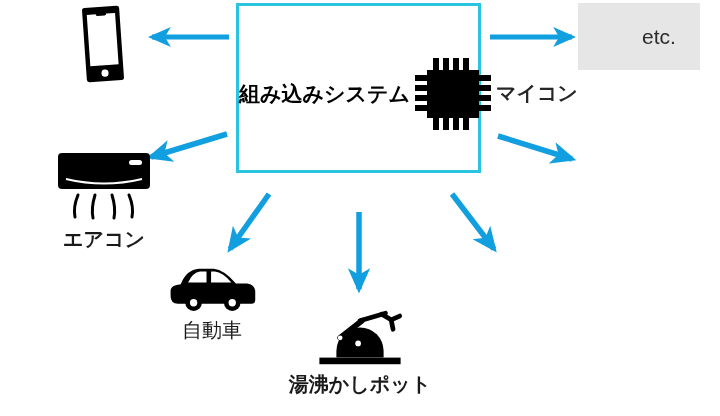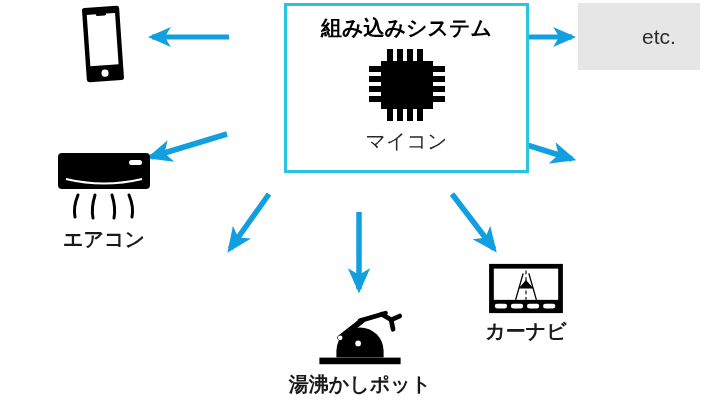--- a/index.html
+++ b/index.html
@@ -36,44 +36,42 @@
   .center-box {
     position: absolute;
     left: 236px;
     top: 3px;
     width: 245px;
     height: 170px;
     box-sizing: border-box;
     border: 3px solid #2bc4e0;
     background: #ffffff;
     display: flex;
-    flex-direction: column;
     align-items: center;
     justify-content: flex-start;
-    margin-left: 48px;
   }
   .center-title {
     margin-top: 11px;
     font-size: 21px;
     font-weight: bold;
     letter-spacing: 0px;
     line-height: 1;
     color: #000000;
     white-space: nowrap;
   }
   .chip-wrap {
     margin-top: 11px;
     width: 86px;
     height: 72px;
     position: relative;
   }
   .center-sub {
     margin-top: 10px;
     font-size: 20px;
-    font-weight: normal;
+    font-weight: bold;
     color: #262626;
     line-height: 1;
     white-space: nowrap;
   }
 
   
   .etc-box {
     position: absolute;
     left: 578px;
     top: 3px;
@@ -202,20 +200,34 @@
         <path d="M12 34 q38 9 76 0" stroke="#ffffff" stroke-width="2" fill="none"></path>
         <path d="M24 50 q-5 12 -3 22" stroke="#000000" stroke-width="3" fill="none" stroke-linecap="round"></path>
         <path d="M41 50 q-4 13 -2 23" stroke="#000000" stroke-width="3" fill="none" stroke-linecap="round"></path>
         <path d="M58 50 q4 13 2 23" stroke="#000000" stroke-width="3" fill="none" stroke-linecap="round"></path>
         <path d="M75 50 q5 12 3 22" stroke="#000000" stroke-width="3" fill="none" stroke-linecap="round"></path>
       </svg>
     </span>
     <span class="label bold">エアコン</span>
   </div>
 
+  <div class="node" id="node-car">
+    <span class="icon">
+      <svg viewBox="0 0 100 56" width="92" height="52" xmlns="http://www.w3.org/2000/svg">
+        <path d="M16 24 q6 -16 20 -17 h16 q11 1 24 16 h12 q8 1 9 8 v10 q0 4 -4 4 h-80 q-8 0 -8 -8 v-7 q1 -5 11 -6 z" fill="#000000"></path>
+        <path d="M24 22 q5 -11 13 -12 h7 v12 z" fill="#ffffff"></path>
+        <path d="M49 10 h4 q9 1 18 12 h-22 z" fill="#ffffff"></path>
+        <circle cx="30" cy="44" r="9" fill="#000000"></circle>
+        <circle cx="30" cy="44" r="4" fill="#ffffff"></circle>
+        <circle cx="72" cy="44" r="9" fill="#000000"></circle>
+        <circle cx="72" cy="44" r="4" fill="#ffffff"></circle>
+      </svg>
+    </span>
+    <span class="label reg">自動車</span>
+  </div>
 
   <div class="node" id="node-robot">
     <span class="icon">
       <svg viewBox="0 0 110 72" width="104" height="68" xmlns="http://www.w3.org/2000/svg">
 
         <rect x="12" y="61" width="86" height="7" fill="#000000"></rect>
 
         <path d="M30 61 v-7 a25 25 0 0 1 50 0 v7 z" fill="#000000"></path>
         <circle cx="53" cy="46" r="3" fill="#ffffff"></circle>
 
@@ -223,31 +235,15 @@
         <circle cx="34" cy="40" r="2.5" fill="#ffffff"></circle>
 
         <line x1="55" y1="22" x2="82" y2="14" stroke="#000000" stroke-width="5" stroke-linecap="round"></line>
 
         <path d="M78 15 l10 6 M88 21 l9 -4 M88 21 l2 10" stroke="#000000" stroke-width="5" fill="none" stroke-linecap="round"></path>
       </svg>
     </span>
     <span class="label bold">湯沸かしポット</span>
   </div>
 
-  <div class="node" id="node-nav">
-    <span class="icon">
-      <svg viewBox="0 0 82 56" width="78" height="53" xmlns="http://www.w3.org/2000/svg">
-        <rect x="2" y="2" width="78" height="52" fill="#000000"></rect>
-        <rect x="7" y="7" width="68" height="33" fill="#ffffff"></rect>
-        <path d="M30 40 L38 12 M52 40 L44 12" stroke="#000000" stroke-width="1.4" fill="none"></path>
-        <path d="M41 9 L41 40" stroke="#000000" stroke-width="1.2" stroke-dasharray="4 3" fill="none"></path>
-        <path d="M41 19 l8 9 h-16 z" fill="#000000"></path>
-        <rect x="8" y="44" width="13" height="5" rx="2.5" fill="#ffffff"></rect>
-        <rect x="25" y="44" width="13" height="5" rx="2.5" fill="#ffffff"></rect>
-        <rect x="42" y="44" width="13" height="5" rx="2.5" fill="#ffffff"></rect>
-        <rect x="59" y="44" width="13" height="5" rx="2.5" fill="#ffffff"></rect>
-      </svg>
-    </span>
-    <span class="label bold">カーナビ</span>
-  </div>
 
 
 </div>
 
 </body></html>

